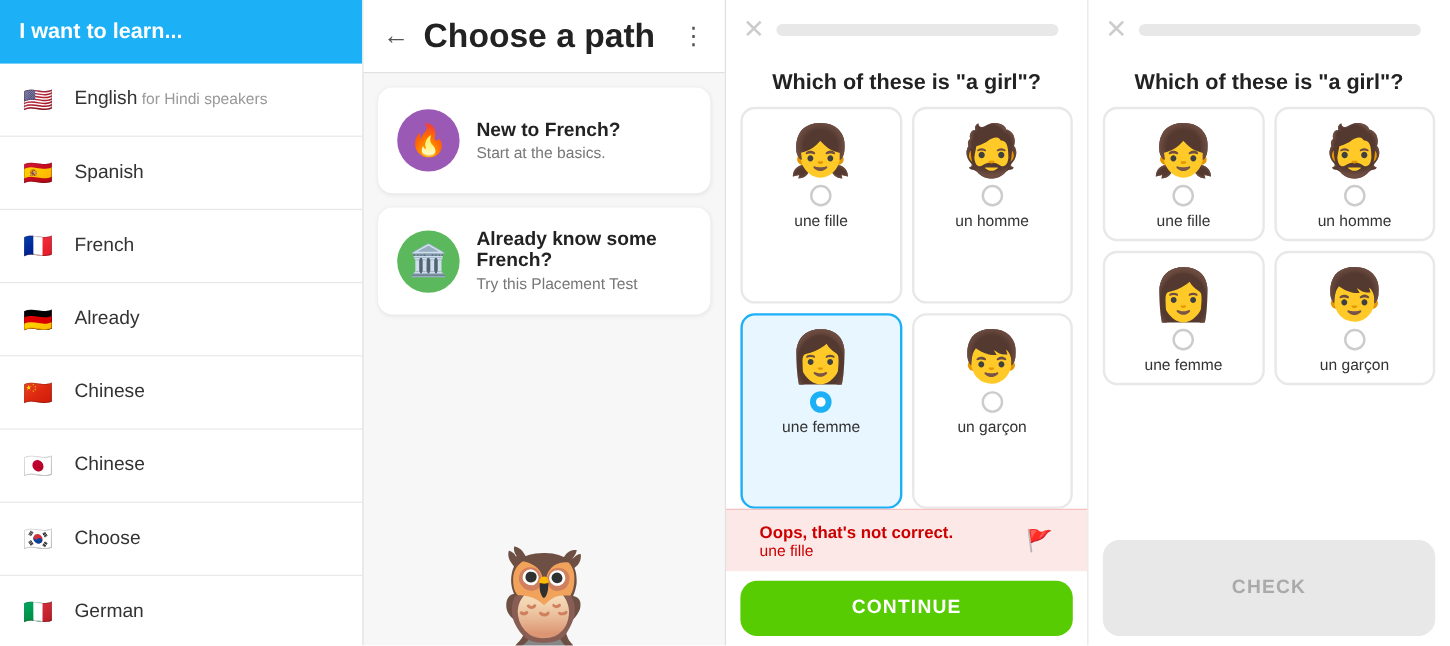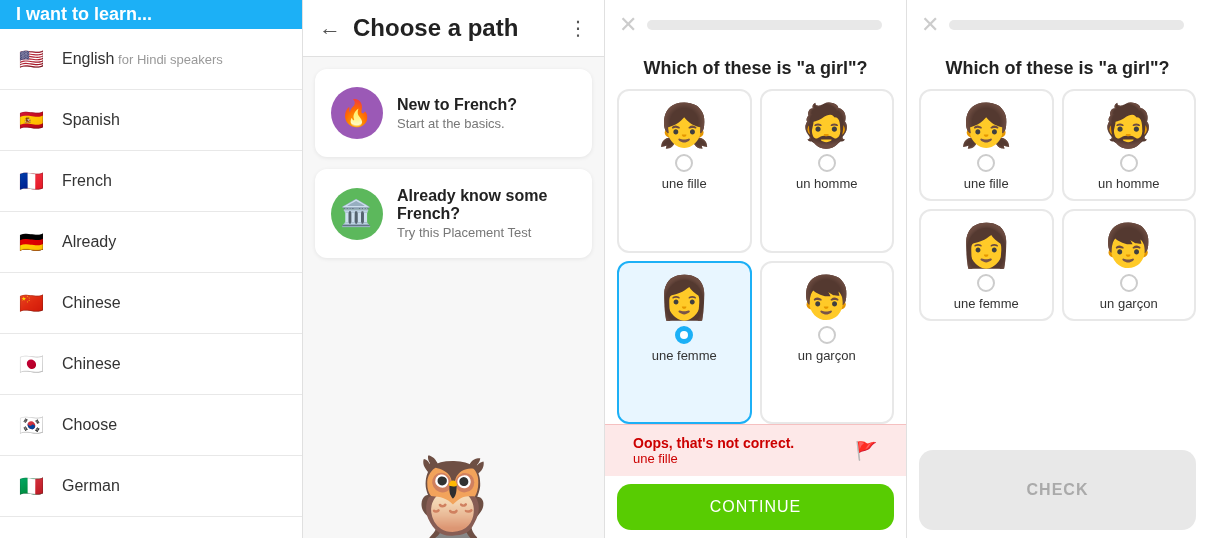--- a/index.html
+++ b/index.html
@@ -13,21 +13,21 @@
       display: flex;
       flex-direction: column;
       overflow: hidden;
       flex-shrink: 0;
     }
     .panel-languages .header {
       background: #1cb0f6;
       color: white;
       font-size: 18px;
       font-weight: 600;
-      padding: 4px 16px;
+      padding: 16px 16px;
       height: 55px;
       display: flex;
       align-items: center;
     }
     .lang-item {
       display: flex;
       align-items: center;
       padding: 14px 16px;
       border-bottom: 1px solid #e8e8e8;
       cursor: pointer;
@@ -63,21 +63,21 @@
       padding: 14px 16px;
       background: #fff;
       border-bottom: 1px solid #e0e0e0;
     }
     .back-btn {
       font-size: 22px;
       color: #555;
       margin-right: 12px;
       cursor: pointer;
     }
-    .path-title { font-size: 24px; font-weight: 700; color: #222; flex: 1; }
+    .path-title { font-size: 28px; font-weight: 700; color: #222; flex: 1; }
     .more-btn { font-size: 20px; color: #555; cursor: pointer; }
 
     .path-option {
       display: flex;
       align-items: center;
       background: #fff;
       margin: 12px 12px 0 12px;
       padding: 18px 16px;
       border-radius: 12px;
       box-shadow: 0 1px 4px rgba(0,0,0,0.08);
@@ -177,21 +177,21 @@
     .flag-icon { font-size: 18px; }
 
     .continue-btn {
       margin: 8px 12px;
       background: #58cc02;
       color: white;
       border: none;
       border-radius: 14px;
       padding: 14px;
       font-size: 16px;
-      font-weight: 400;
+      font-weight: 700;
       letter-spacing: 1px;
       cursor: pointer;
       text-align: center;
     }
 
     
     .panel-quiz2 {
       width: 302px;
       height: 538px;
       background: #fff;

